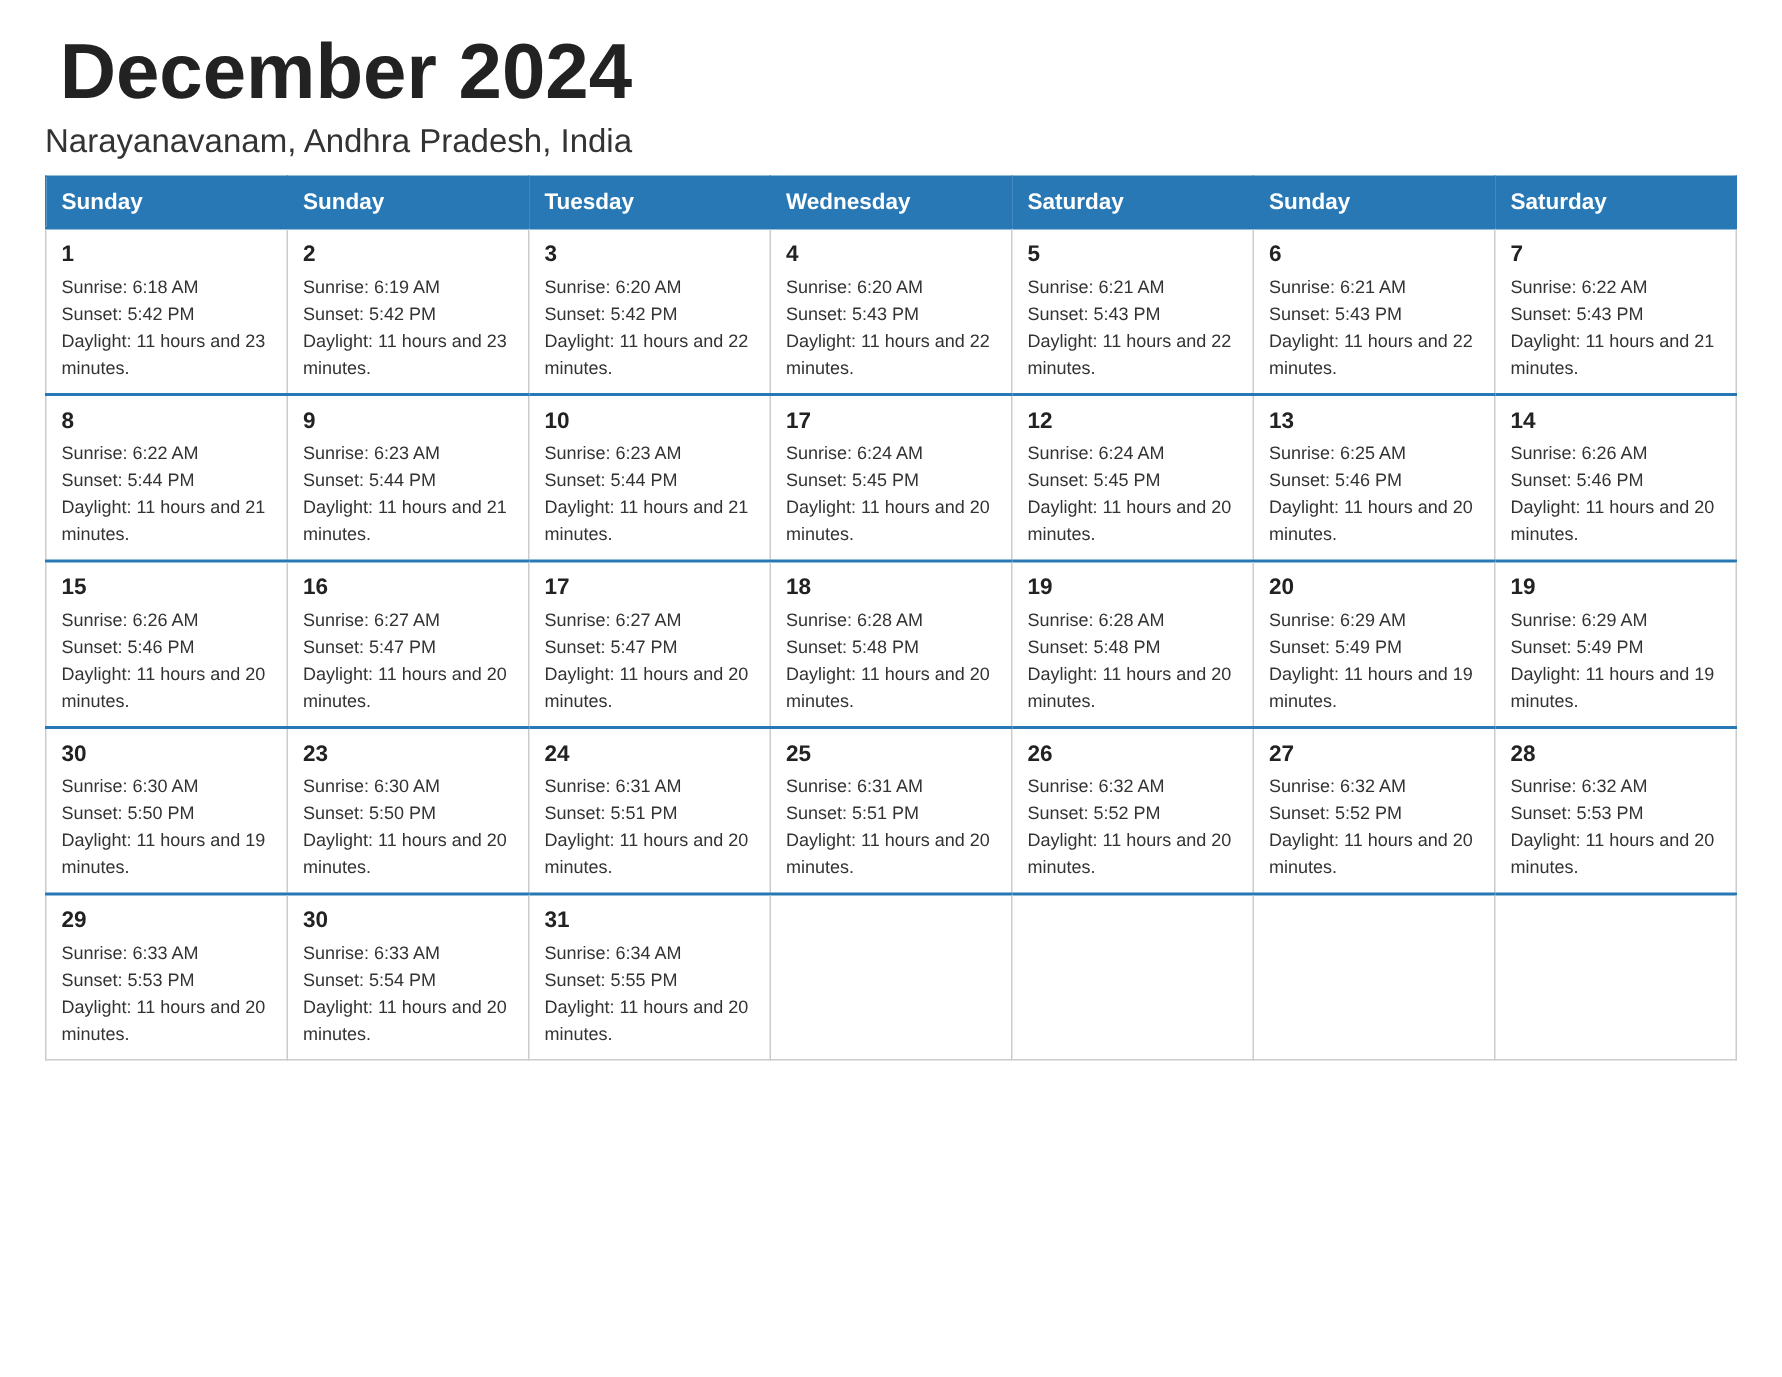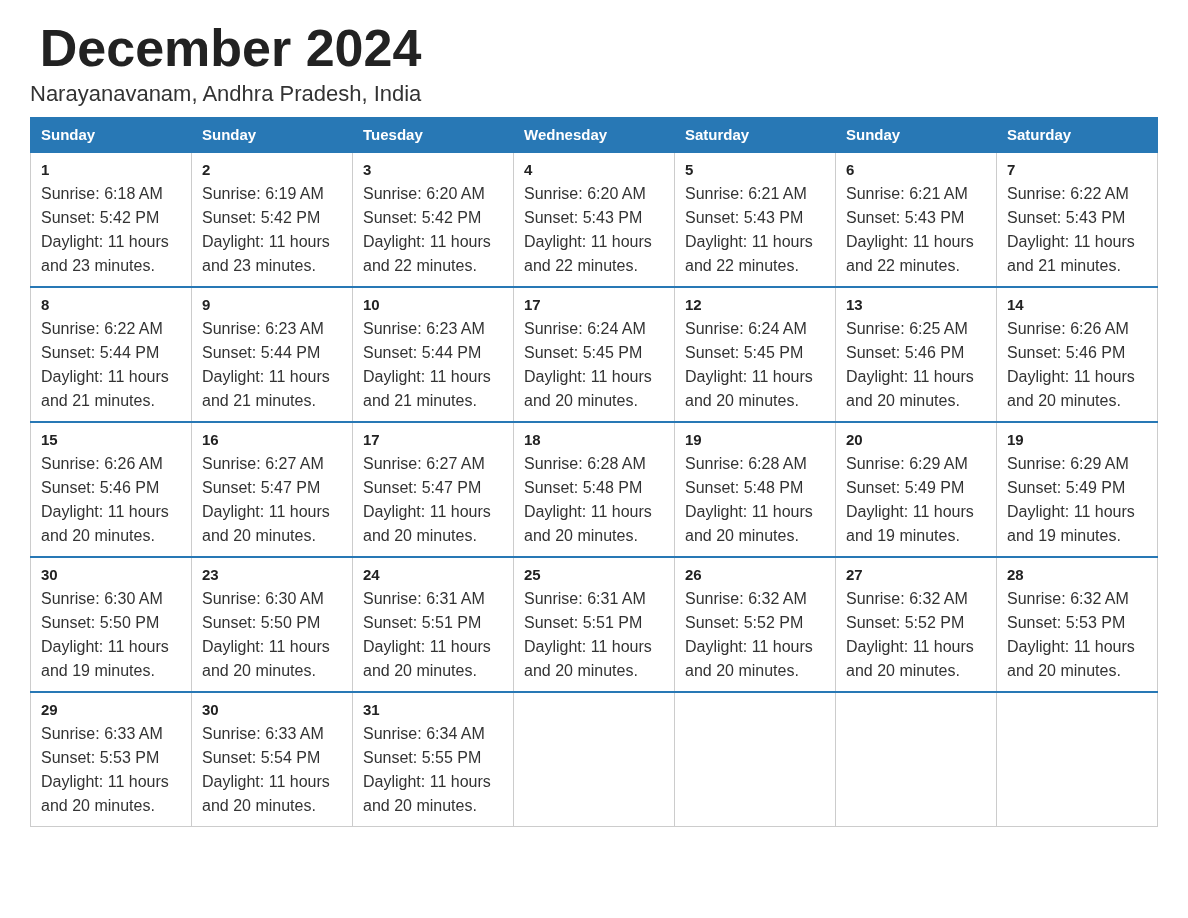--- a/index.html
+++ b/index.html
@@ -55,21 +55,21 @@
       min-height: 100px;
     }
     .day-number {
       font-size: 15px;
       font-weight: bold;
       color: #222;
       display: block;
       margin-bottom: 4px;
     }
     .day-detail {
-      font-size: 16px;
+      font-size: 12px;
       color: #333;
       line-height: 1.5;
     }
     .empty-cell {
       border-top: 2px solid #2878b5;
     }
     .general-text {
       font-size: 26px;
       font-weight: bold;
       color: #333;

